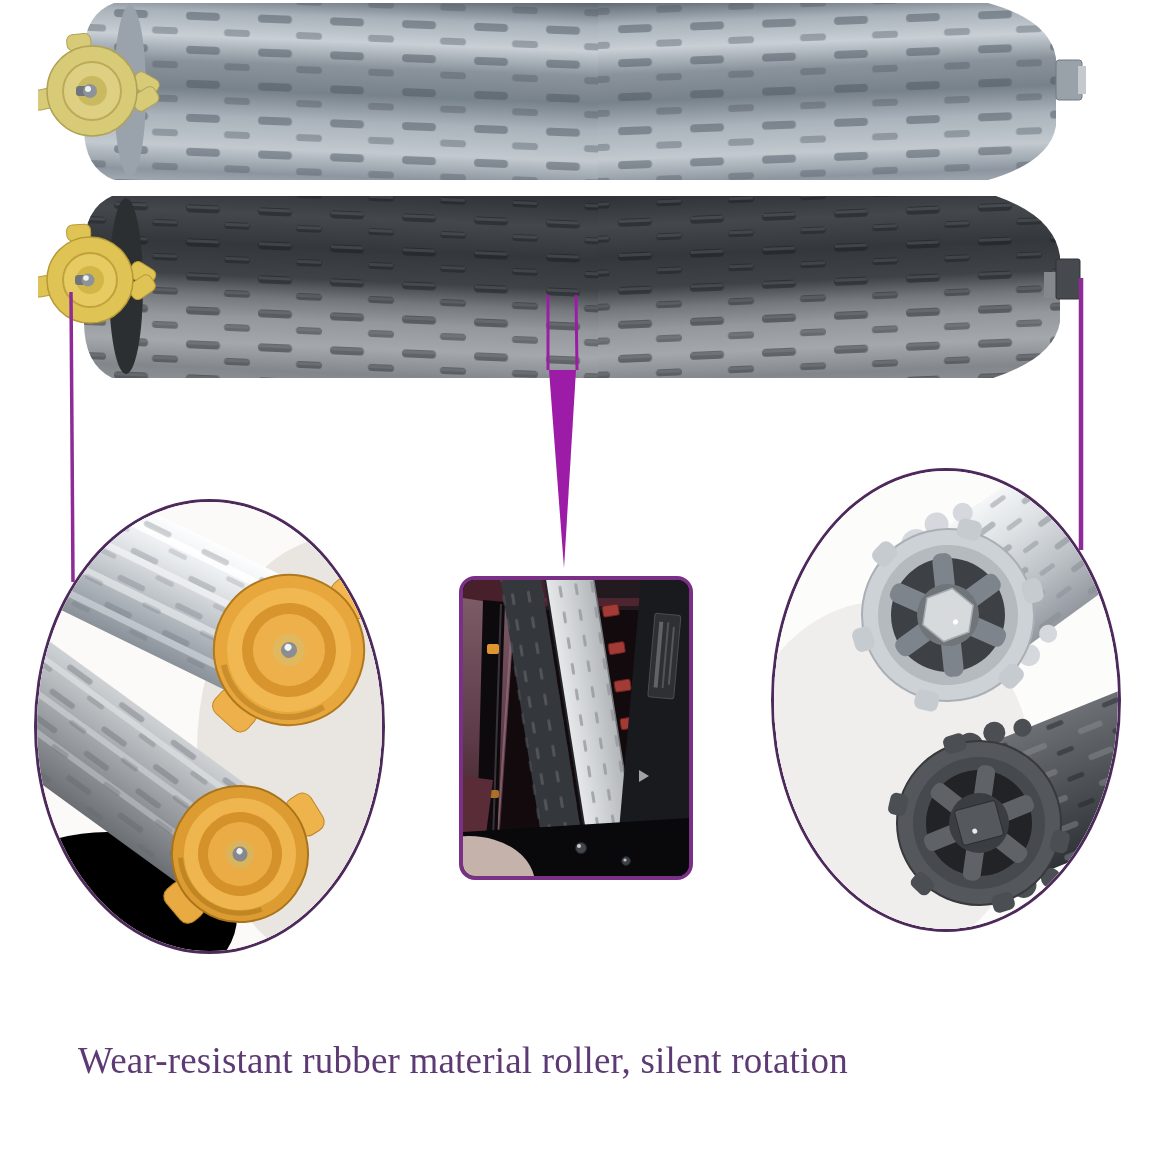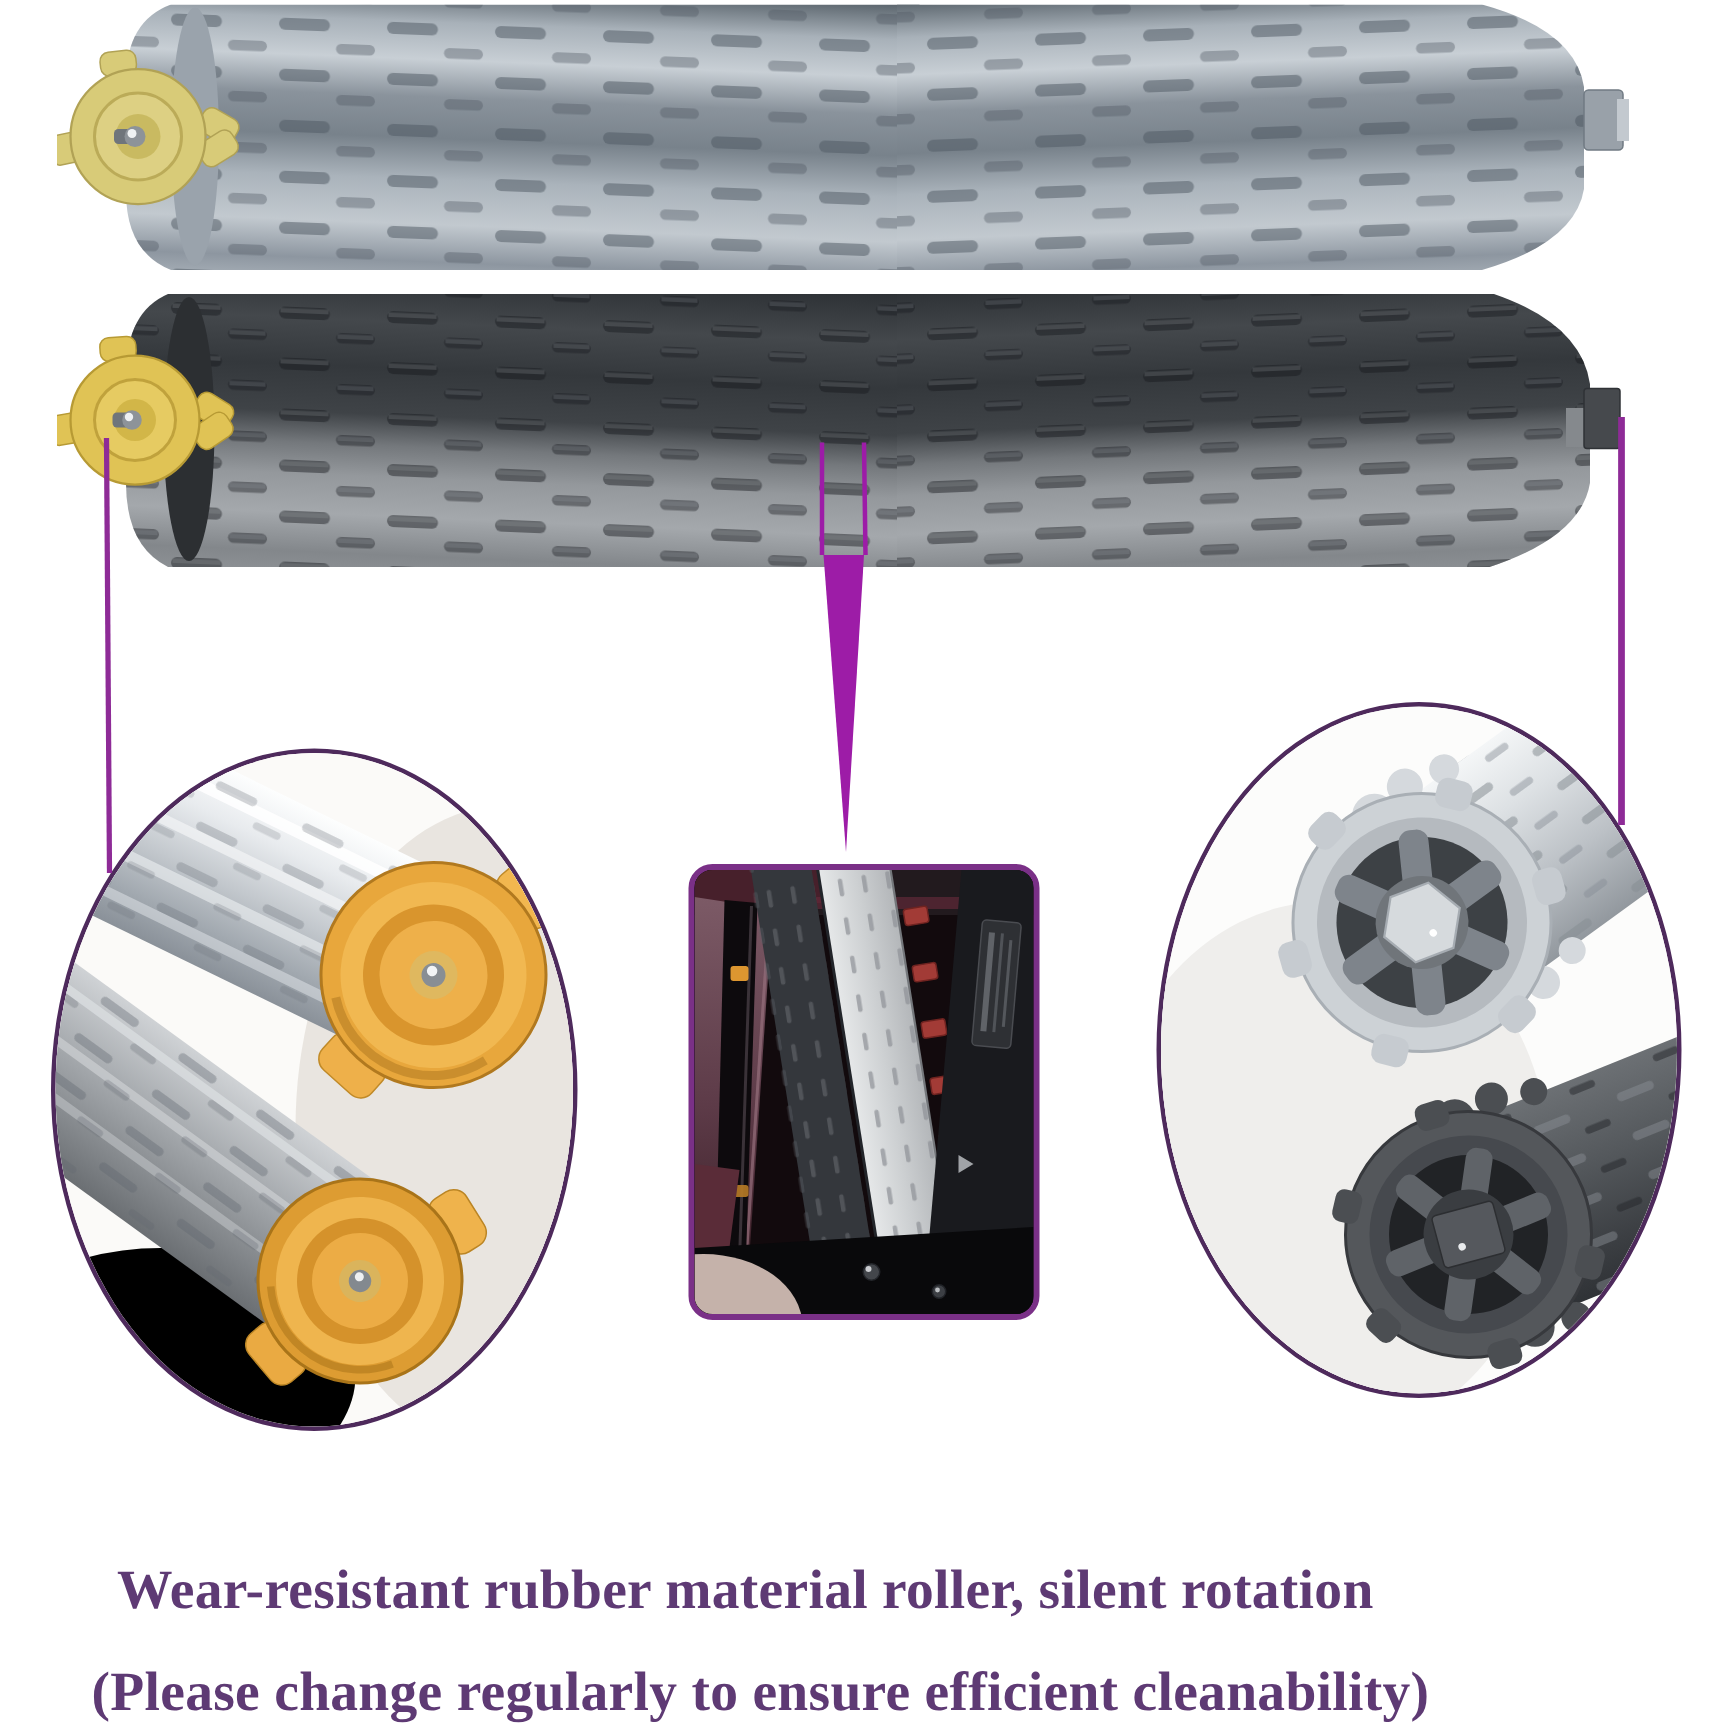--- a/index.html
+++ b/index.html
@@ -7,21 +7,21 @@
           overflow:hidden;font-family:"Liberation Serif", serif;}
   .roller{position:absolute;z-index:1;display:block;}
   .overlay{position:absolute;left:0;top:0;z-index:4;pointer-events:none;}
   .callout{position:absolute;z-index:3;border-radius:50%;overflow:hidden;
            border:3px solid var(--ellipse-border,#4e2a5c);background:#fcfbf9;}
   .callout svg{display:block;width:100%;height:100%;}
   .photo{position:absolute;z-index:3;border:4px solid var(--image-border,#7a3087);
          border-radius:16px;overflow:hidden;background:#120b0e;}
   .photo svg{display:block;width:100%;height:100%;}
   .caption{position:absolute;z-index:2;color:var(--caption-text,#5e3a74);
-           font-size:37px;letter-spacing:0.2px;white-space:nowrap;line-height:1.15;font-weight:bold;}
+           font-size:37px;letter-spacing:0.2px;white-space:nowrap;line-height:1.15;}
   #caption-line-1{left:78px;top:1040px;}
   #caption-line-2{left:61px;top:1108px;}
   #roller-light{left:38px;top:0px;}
   #roller-dark{left:38px;top:192px;}
   #callout-left{left:34px;top:499px;width:345px;height:449px;}
   #callout-right{left:771px;top:468px;width:344px;height:458px;}
   #photo-center{left:459px;top:576px;width:226px;height:296px;}
 </style>
 </head>
 <body>
@@ -412,15 +412,14 @@
         <circle r="30" fill="#3a3d41"></circle>
         <g transform="rotate(7)">
             <rect x="-21" y="-18" width="42" height="36" rx="3" fill="#55585d" stroke="#2c2e31"></rect>
           </g>
         <circle cx="-7" cy="6" r="2.5" fill="#e9ebed"></circle>
       </g>
     </svg>
   </div>
 
   <div id="caption-line-1" class="caption">Wear-resistant rubber material roller, silent rotation</div>
-  <div id="caption-line-2" class="caption">(Please change regularly to ensure efficient cleanability)</div>
 
 </div>
 
 </body></html>

